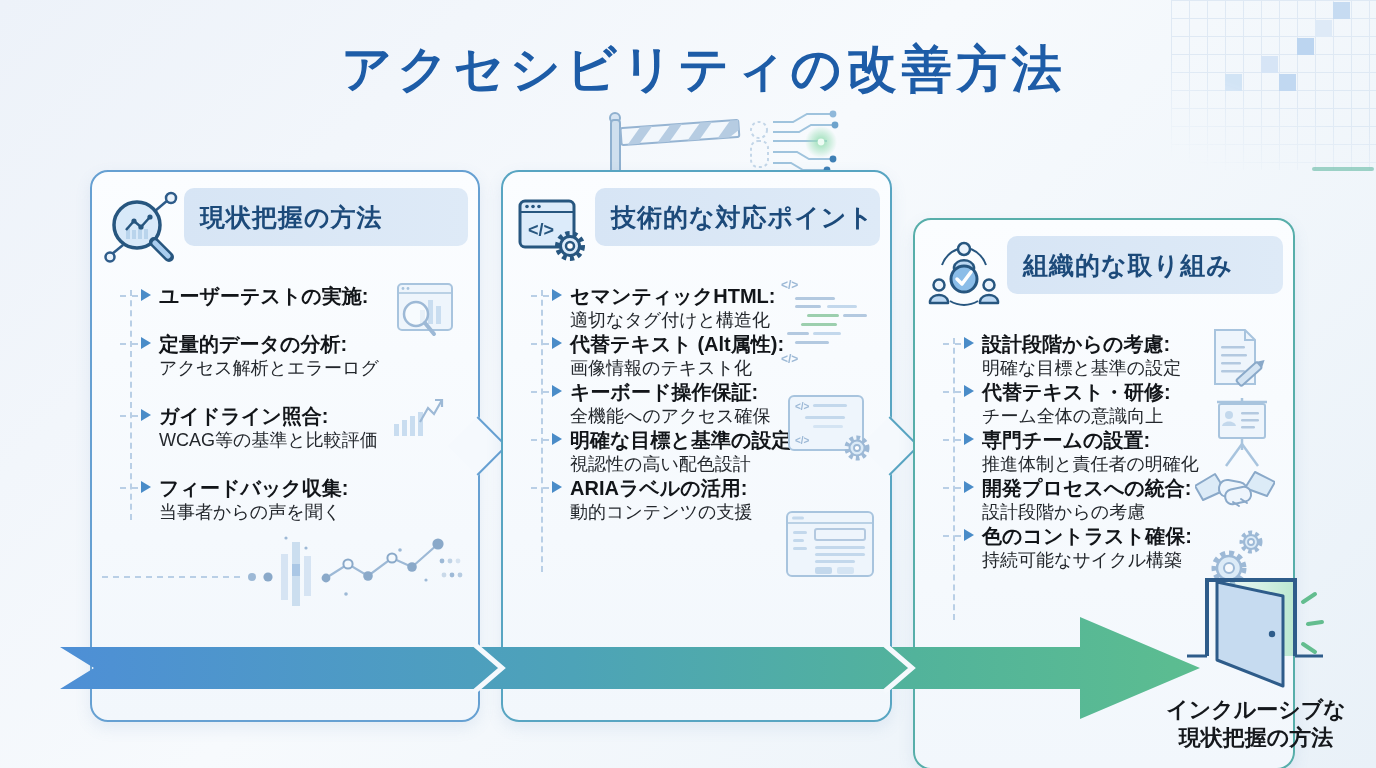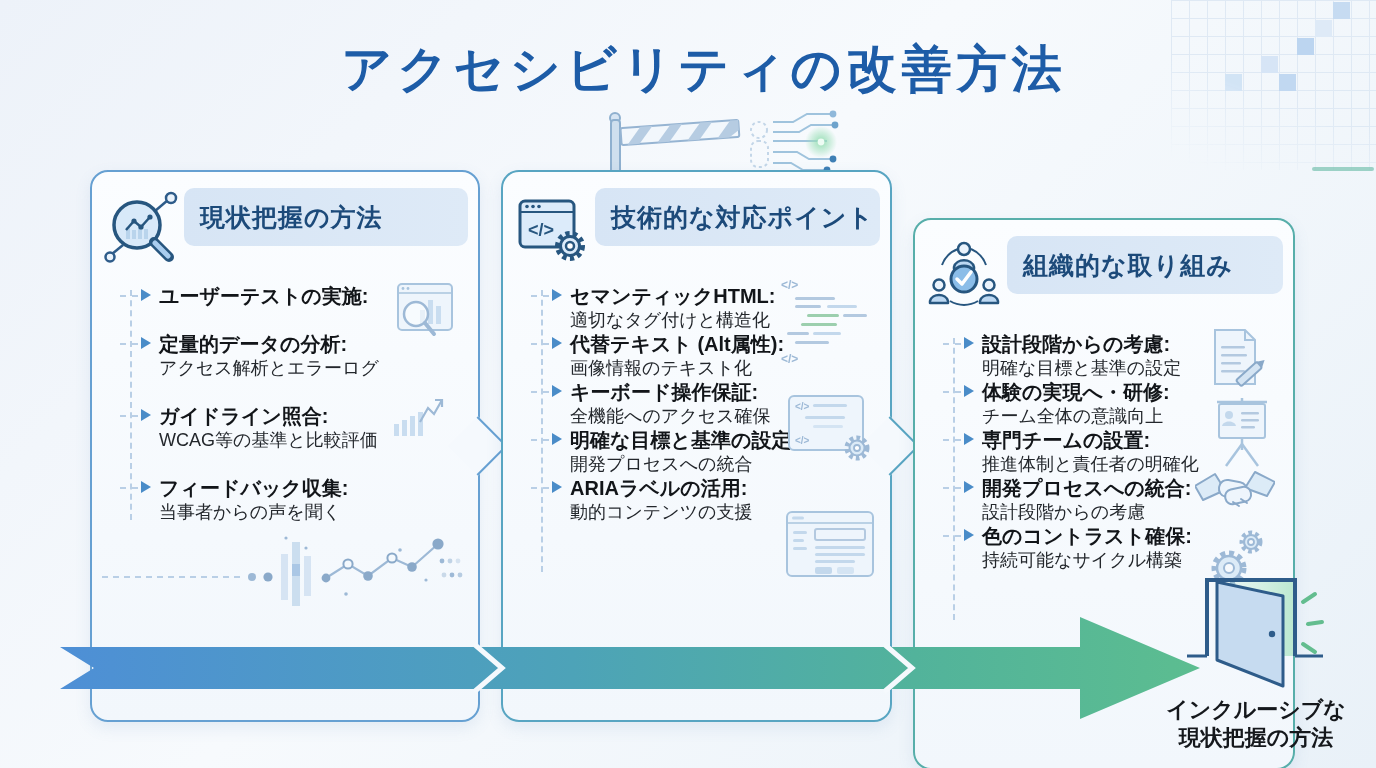--- a/index.html
+++ b/index.html
@@ -264,21 +264,21 @@
         <div class="itext">
             <div class="ititle">キーボード操作保証:</div>
             <div class="idesc">全機能へのアクセス確保</div>
           </div>
         </div>
       <div class="item">
           <span class="stub"></span>
           <span class="bullet"></span>
         <div class="itext">
             <div class="ititle">明確な目標と基準の設定:</div>
-            <div class="idesc">開発プロセスへの統合</div>
+            <div class="idesc">視認性の高い配色設計</div>
           </div>
         </div>
       <div class="item">
           <span class="stub"></span>
           <span class="bullet"></span>
         <div class="itext">
             <div class="ititle">ARIAラベルの活用:</div>
             <div class="idesc">動的コンテンツの支援</div>
           </div>
         </div>
@@ -355,21 +355,21 @@
           <span class="bullet"></span>
         <div class="itext">
             <div class="ititle">設計段階からの考慮:</div>
             <div class="idesc">明確な目標と基準の設定</div>
           </div>
         </div>
       <div class="item">
           <span class="stub"></span>
           <span class="bullet"></span>
         <div class="itext">
-            <div class="ititle">体験の実現へ・研修:</div>
+            <div class="ititle">代替テキスト・研修:</div>
             <div class="idesc">チーム全体の意識向上</div>
           </div>
         </div>
       <div class="item">
           <span class="stub"></span>
           <span class="bullet"></span>
         <div class="itext">
             <div class="ititle">専門チームの設置:</div>
             <div class="idesc">推進体制と責任者の明確化</div>
           </div>

